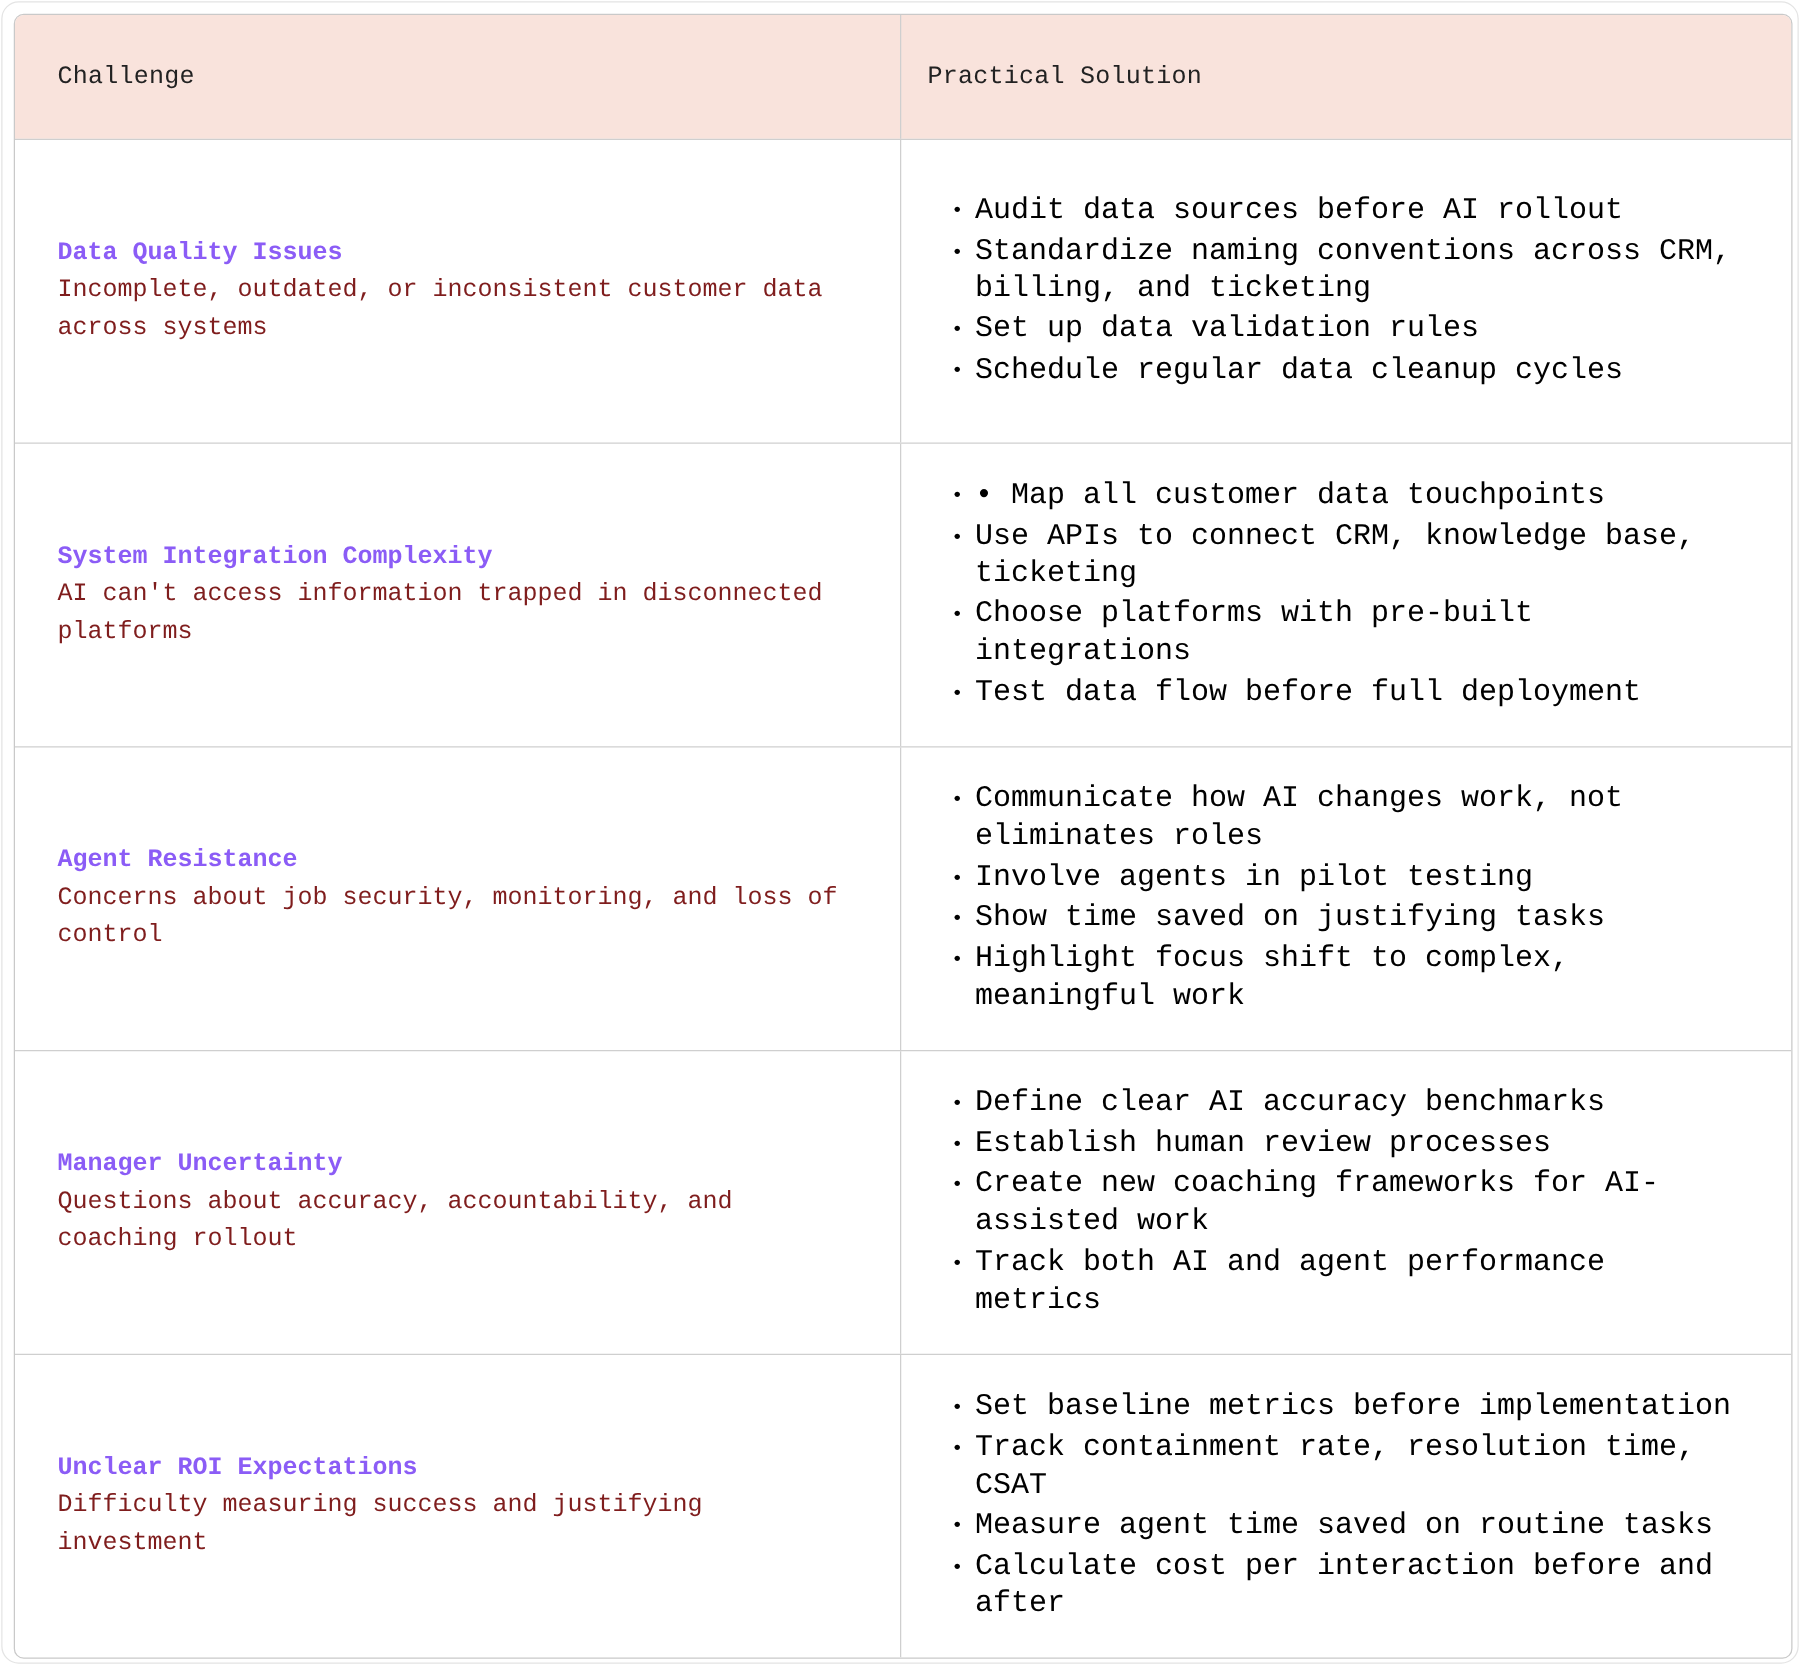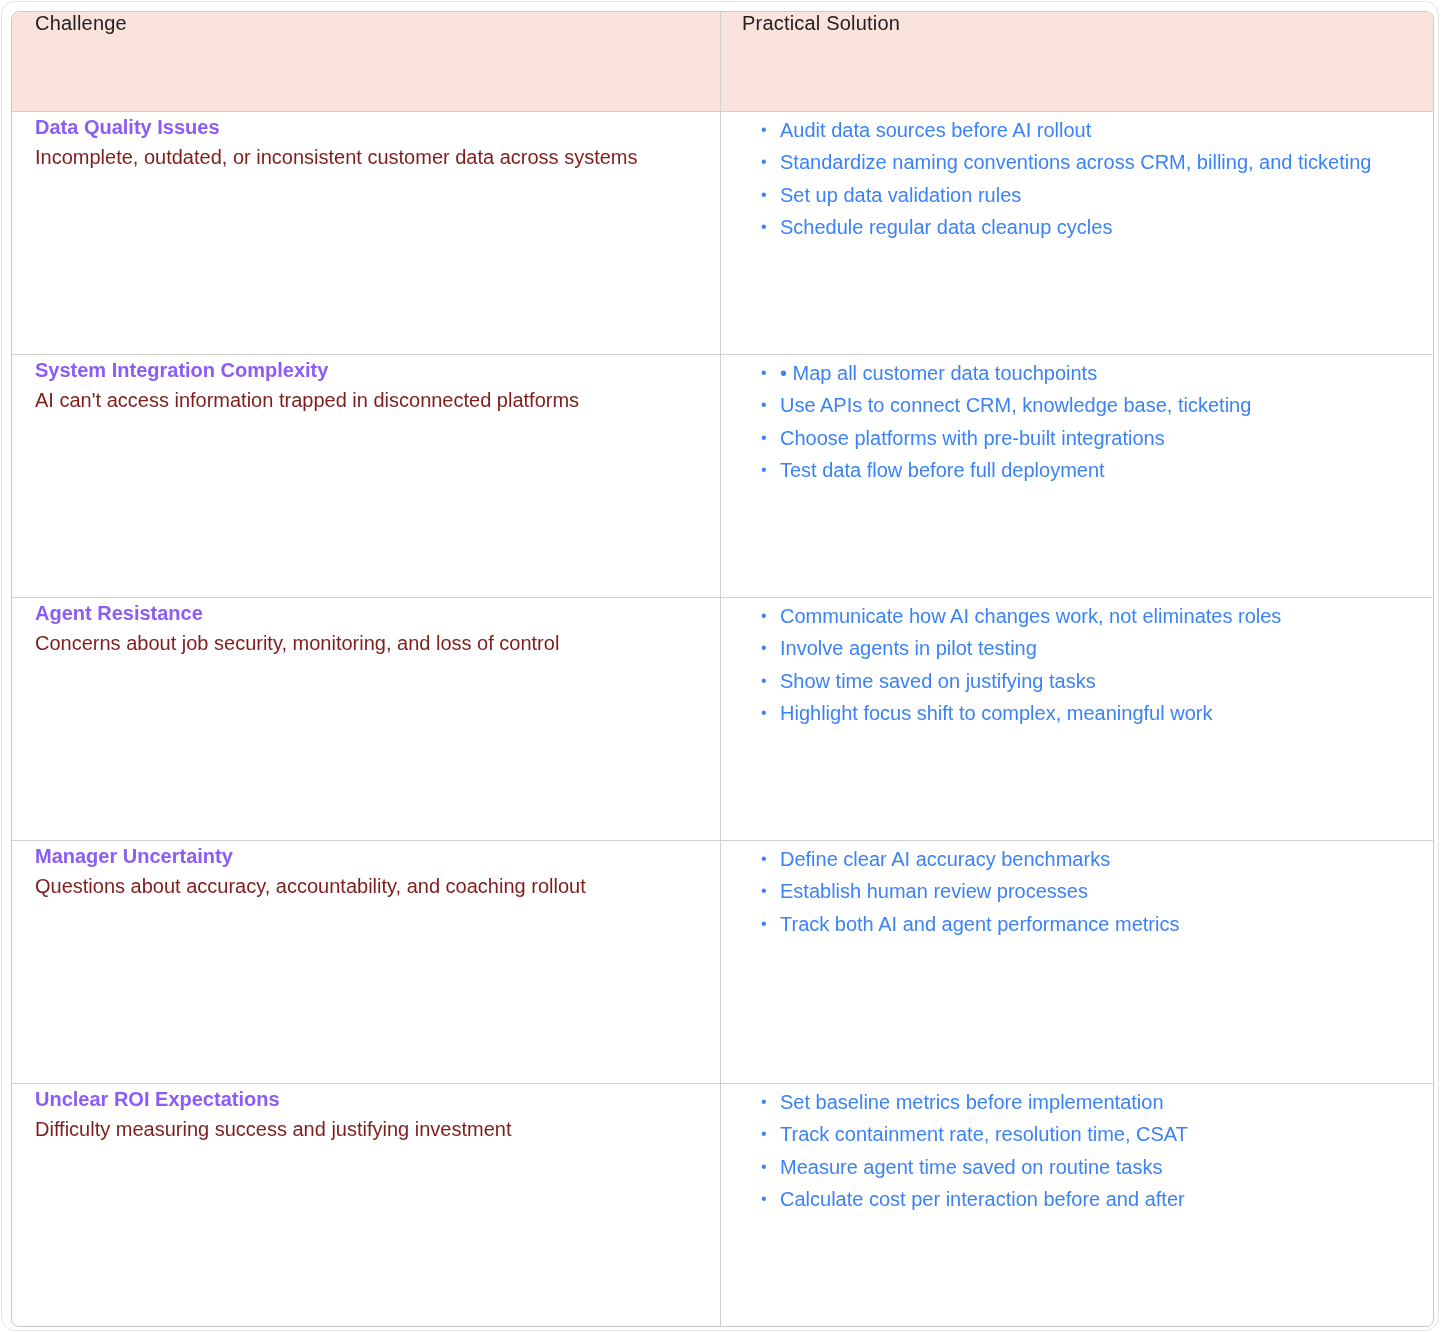--- a/index.html
+++ b/index.html
@@ -1,28 +1,28 @@
 <!DOCTYPE html>
 <html><head>
 <meta charset="utf-8">
 <style>
   html, body { margin:0; padding:0; background:#ffffff; }
   body { width:1442px; height:1333px; position:relative; font-family:"Liberation Sans", sans-serif; color:#222; }
   .outer { position:absolute; left:1px; top:1px; width:1438px; height:1330px; border:1px solid #e4e4e4; border-radius:14px; box-sizing:border-box; }
   .table { position:absolute; left:9px; top:9px; width:1423px; border:1px solid #c9c9c9; border-radius:8px; overflow:hidden; box-sizing:border-box; }
   .row { display:flex; border-top:1px solid #cfcfcf; height:243px; box-sizing:border-box; }
   .row.header { border-top:none; height:99px; background:#f9e3dc; }
-  .cell { box-sizing:border-box; display:flex; flex-direction:column; justify-content:flex-start; padding:0 23px; }
+  .cell { box-sizing:border-box; display:flex; flex-direction:column; justify-content:center; padding:0 34px;font-family:Liberation Mono, monospace; }
   .c1 { width:709px; border-right:1px solid #cfcfcf; }
   .c2 { flex:1; padding-left:21px; }
   .hlabel { font-size:20px; color:#222; letter-spacing:0.2px; }
   .title { font-weight:bold; font-size:20px; color:#8b5cf6; line-height:30px; }
   .desc { font-size:20px; line-height:30px; color:#7f1d1d; }
   ul { margin:0; padding:0 0 0 19px; list-style:none; }
-  li { font-size:20px; line-height:30px; margin:2.5px 0; position:relative; padding-left:19px; color:#3b82f6; }
+  li { font-size:24px; line-height:30px; margin:2.5px 0; position:relative; padding-left:19px; color:#000000; }
   li::before { content:"•"; position:absolute; left:0; top:0; font-size:16px; }
 </style>
 </head>
 <body>
 
 <div class="outer">
   <div class="table">
     <div class="row header">
       <div class="cell c1">
           <span class="hlabel">Challenge</span>
@@ -79,20 +79,21 @@
 
     <div class="row">
       <div class="cell c1">
         <div class="title">Manager Uncertainty</div>
         <div class="desc">Questions about accuracy, accountability, and coaching rollout</div>
       </div>
       <div class="cell c2">
         <ul>
           <li>Define clear AI accuracy benchmarks</li>
           <li>Establish human review processes</li>
+          <li>Create new coaching frameworks for AI-assisted work</li>
           <li>Track both AI and agent performance metrics</li>
         </ul>
       </div>
     </div>
 
     <div class="row">
       <div class="cell c1">
         <div class="title">Unclear ROI Expectations</div>
         <div class="desc">Difficulty measuring success and justifying investment</div>
       </div>

